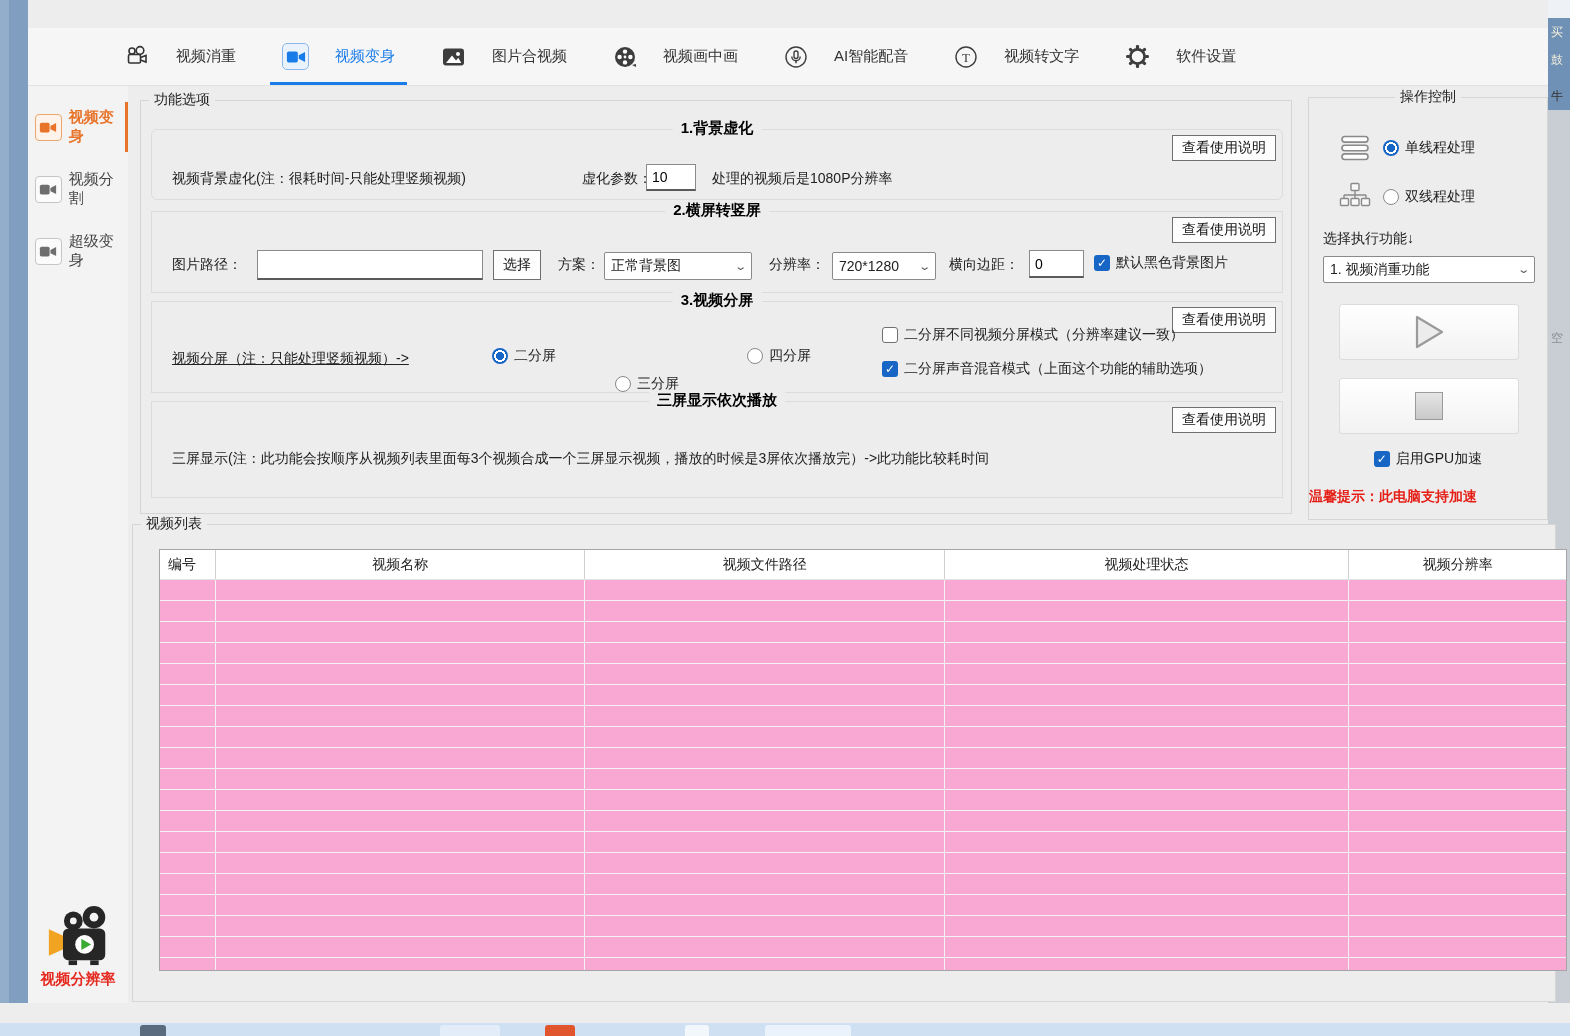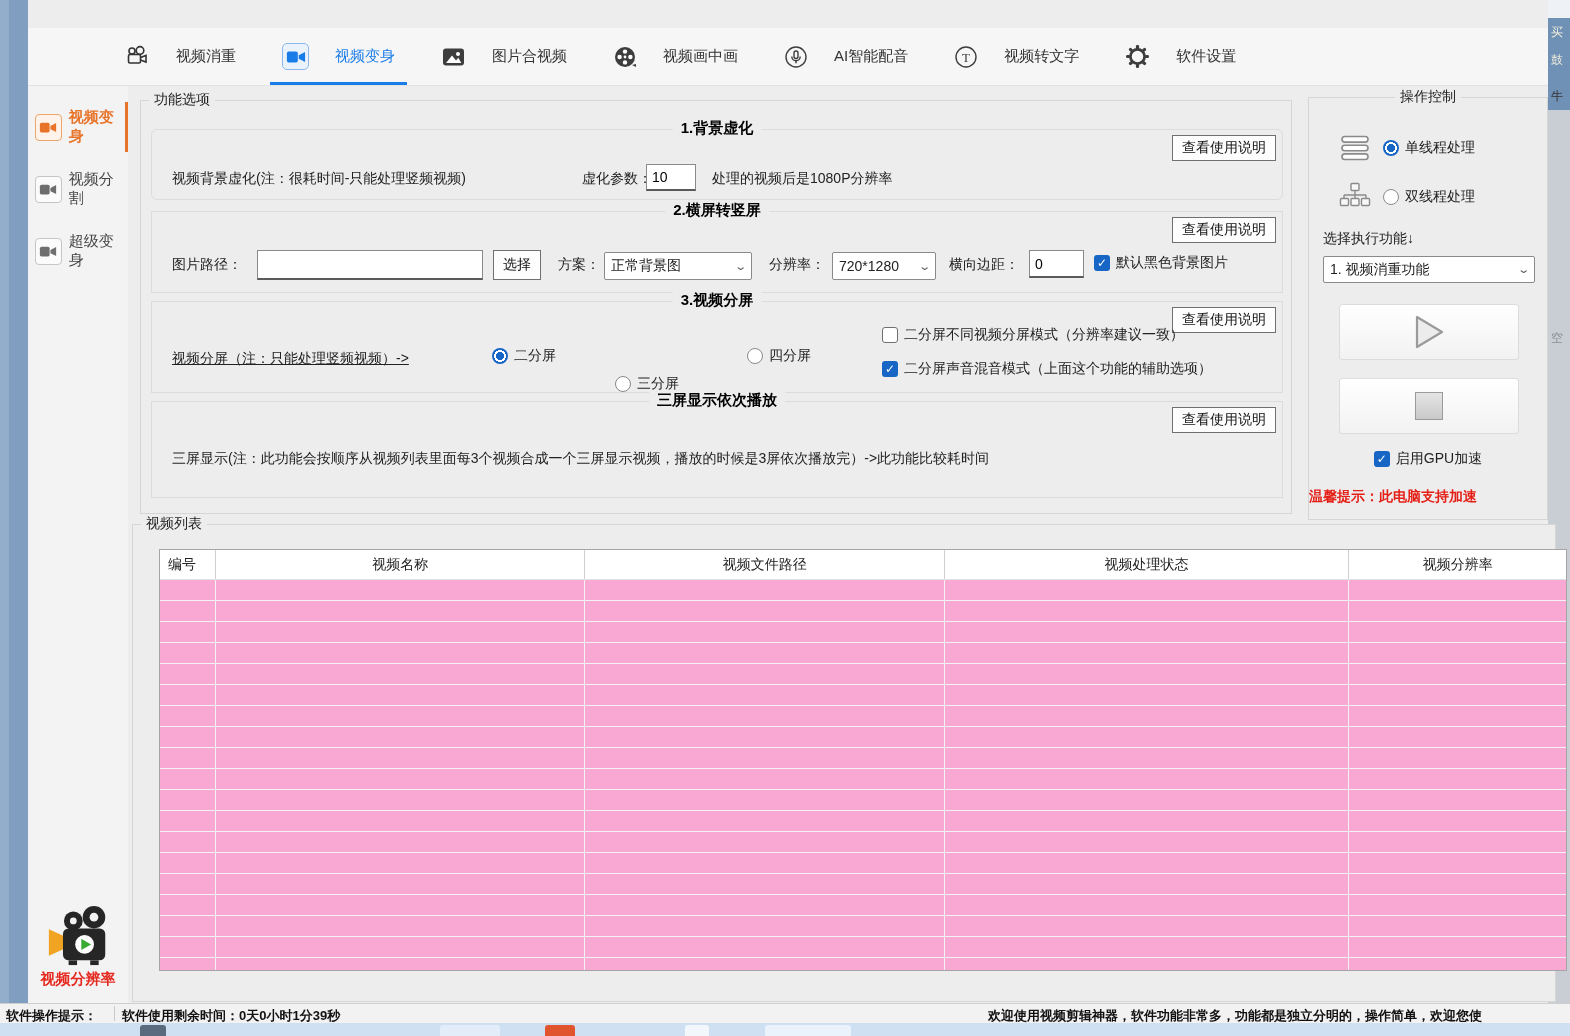--- a/index.html
+++ b/index.html
@@ -536,26 +536,20 @@
             <div class="tcell c0"></div>
             <div class="tcell c1"></div>
             <div class="tcell c2"></div>
             <div class="tcell c3"></div>
             <div class="tcell c4"></div>
           </div>
         </div>
     </div>
   </div>
 
-  <div class="statusbar">
-    <span class="status-prefix">软件操作提示：</span>
-    <span class="sep" style="left:114px;"></span>
-    <span class="status-left">软件使用剩余时间：0天0小时1分39秒</span>
-    <span class="status-right">欢迎使用视频剪辑神器，软件功能非常多，功能都是独立分明的，操作简单，欢迎您使</span>
-  </div>
 
   <div class="taskbar">
     <i style="left:140px; width:26px; background:#5a6b80;"></i>
     <i style="left:440px; width:60px; background:#e2edf9;"></i>
     <i style="left:545px; width:30px; background:#e0552e;"></i>
     <i style="left:685px; width:24px; background:#f2f7fc;"></i>
     <i style="left:765px; width:86px; background:#eaf2fb;"></i>
   </div>
 
 </div>

